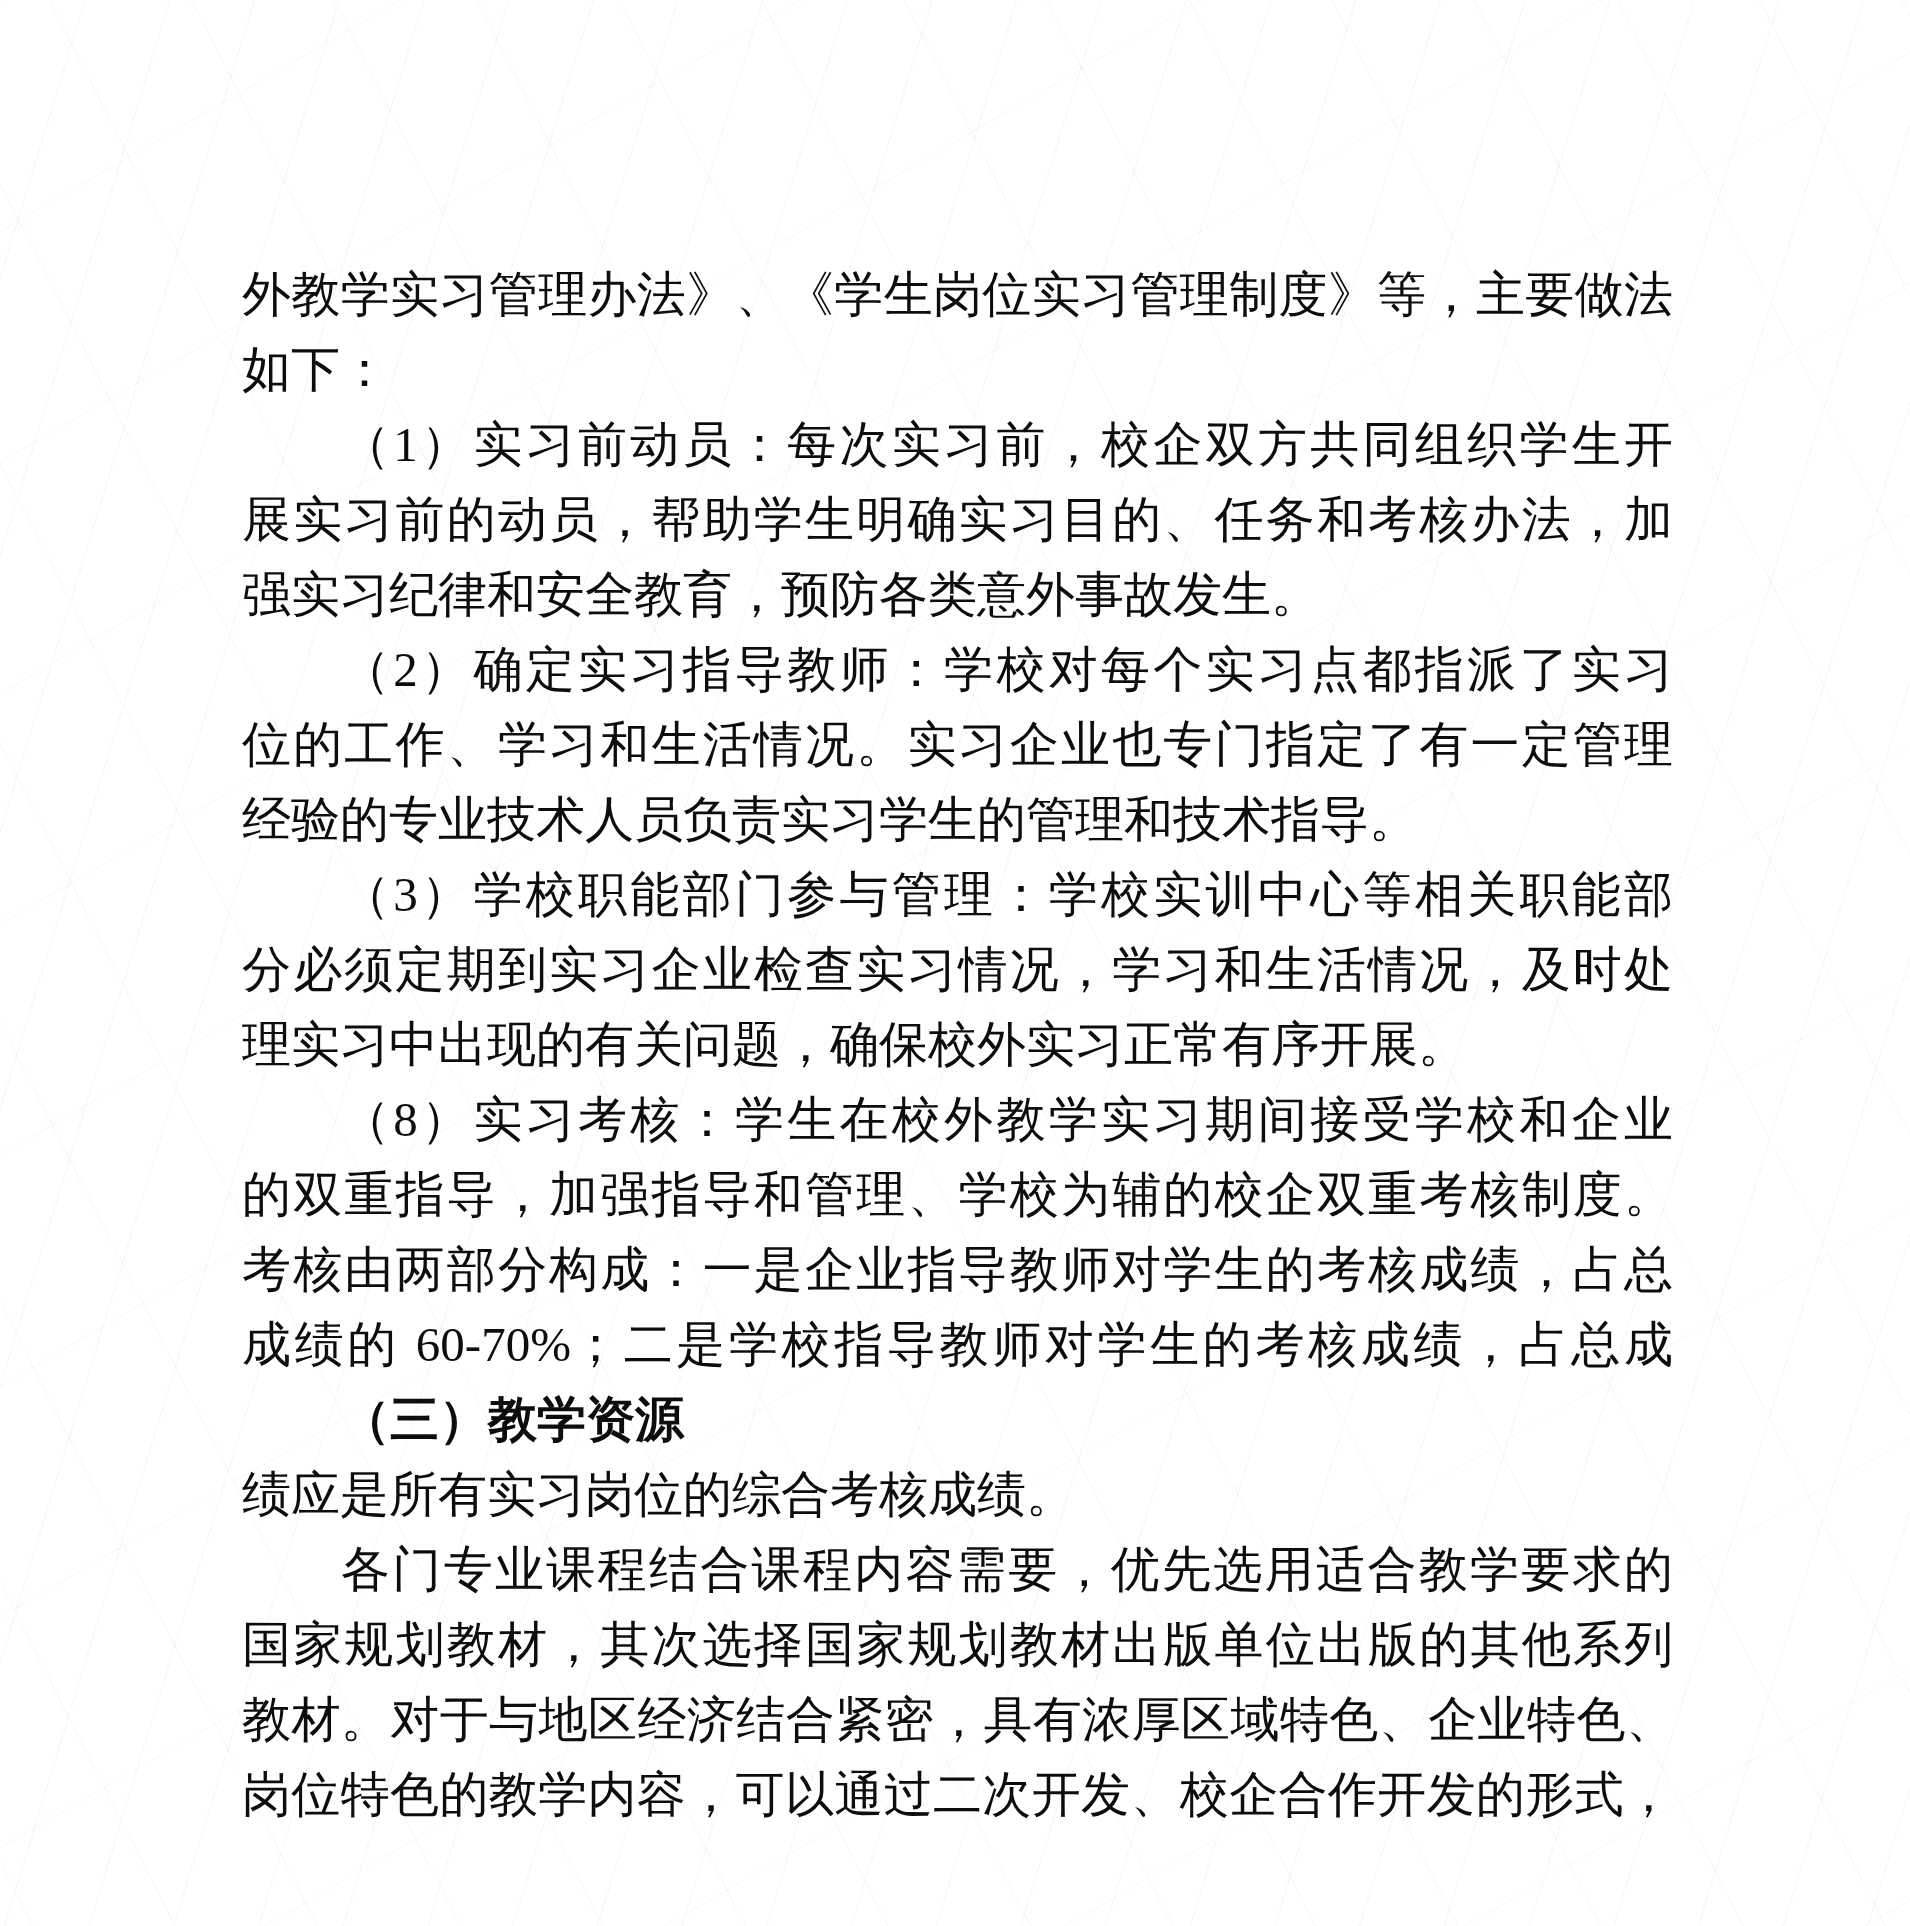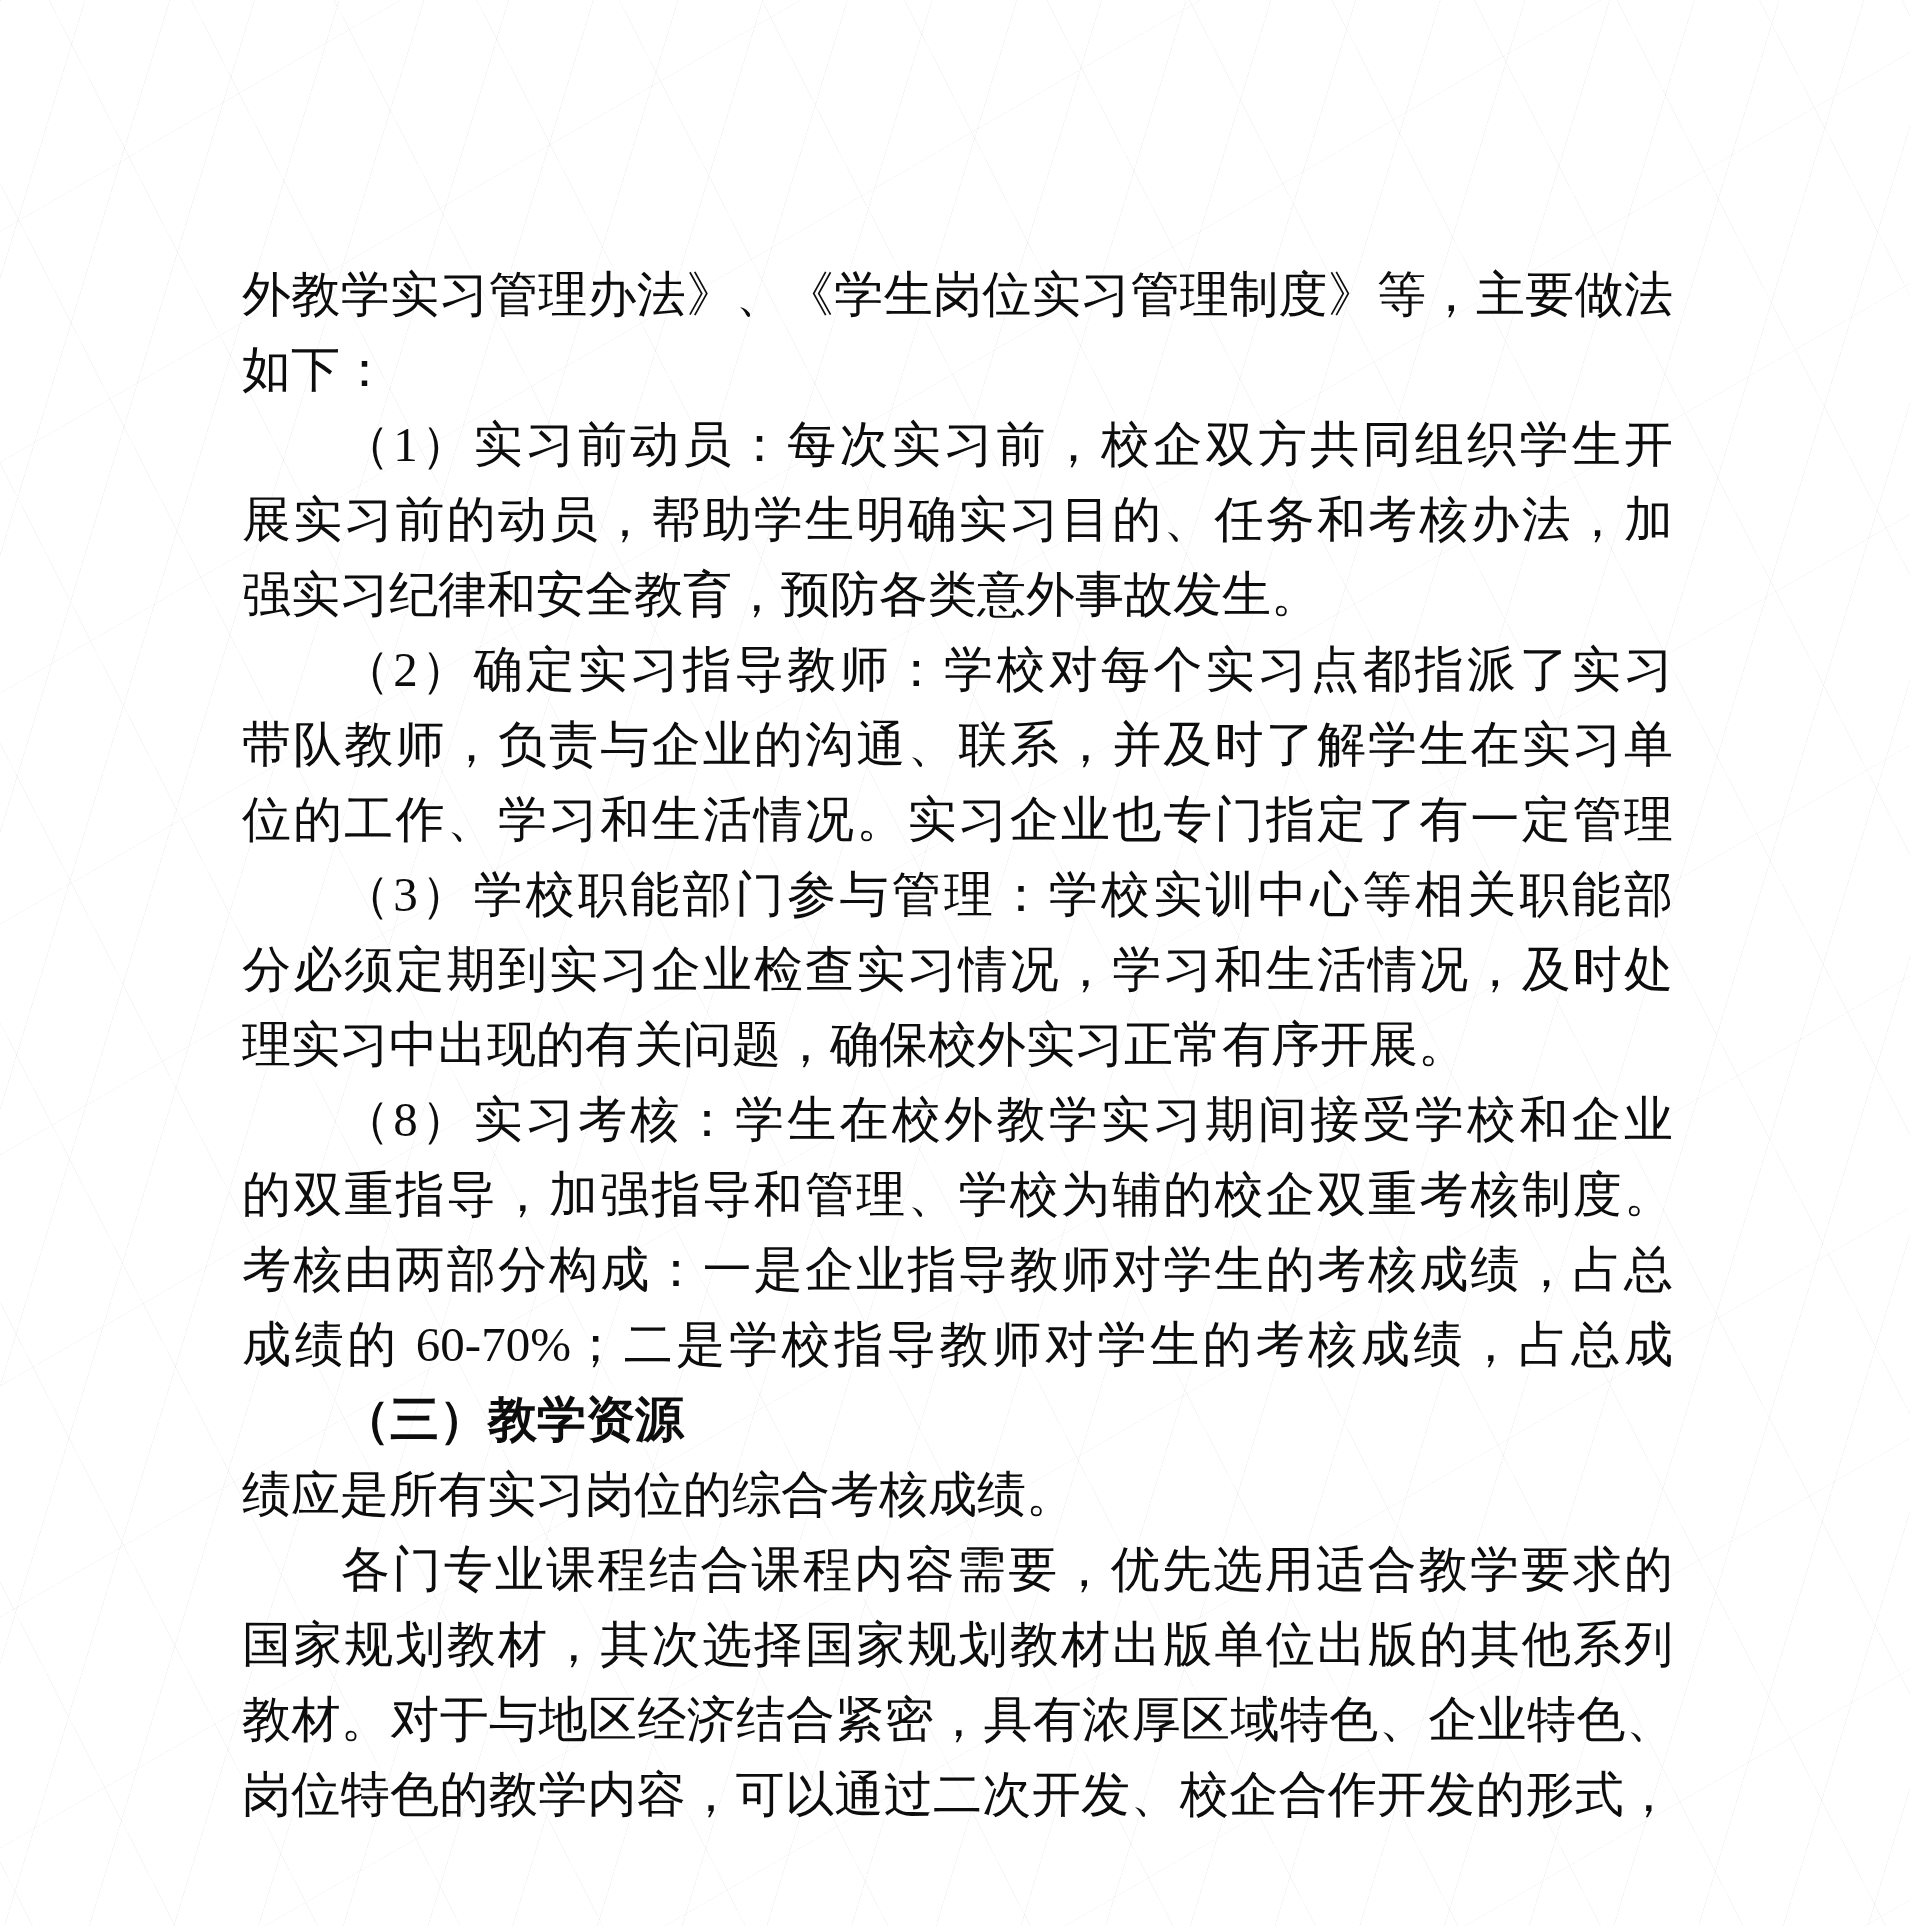--- a/index.html
+++ b/index.html
@@ -44,22 +44,22 @@
 <div class="page">
   <div class="watermark"></div>
 
   <div class="body-text">
     <div class="ln j">外教学实习管理办法》、《学生岗位实习管理制度》等，主要做法</div>
     <div class="ln">如下：</div>
     <div class="ln j i">（1）实习前动员：每次实习前，校企双方共同组织学生开</div>
     <div class="ln j">展实习前的动员，帮助学生明确实习目的、任务和考核办法，加</div>
     <div class="ln">强实习纪律和安全教育，预防各类意外事故发生。</div>
     <div class="ln j i">（2）确定实习指导教师：学校对每个实习点都指派了实习</div>
-    <div class="ln j">带队教师，负责与企业的沟通、联系，并及时了解学生在实习单</div>
     <div class="ln j">位的工作、学习和生活情况。实习企业也专门指定了有一定管理</div>
+    <div class="ln">经验的专业技术人员负责实习学生的管理和技术指导。</div>
     <div class="ln j i">（3）学校职能部门参与管理：学校实训中心等相关职能部</div>
     <div class="ln j">分必须定期到实习企业检查实习情况，学习和生活情况，及时处</div>
     <div class="ln">理实习中出现的有关问题，确保校外实习正常有序开展。</div>
     <div class="ln j i">（8）实习考核：学生在校外教学实习期间接受学校和企业</div>
     <div class="ln j">的双重指导，加强指导和管理、学校为辅的校企双重考核制度。</div>
     <div class="ln j">考核由两部分构成：一是企业指导教师对学生的考核成绩，占总</div>
     <div class="ln j">成绩的 60-70%；二是学校指导教师对学生的考核成绩，占总成</div>
     <div class="ln i b">（三）教学资源</div>
     <div class="ln">绩应是所有实习岗位的综合考核成绩。</div>
     <div class="ln j i">各门专业课程结合课程内容需要，优先选用适合教学要求的</div>

